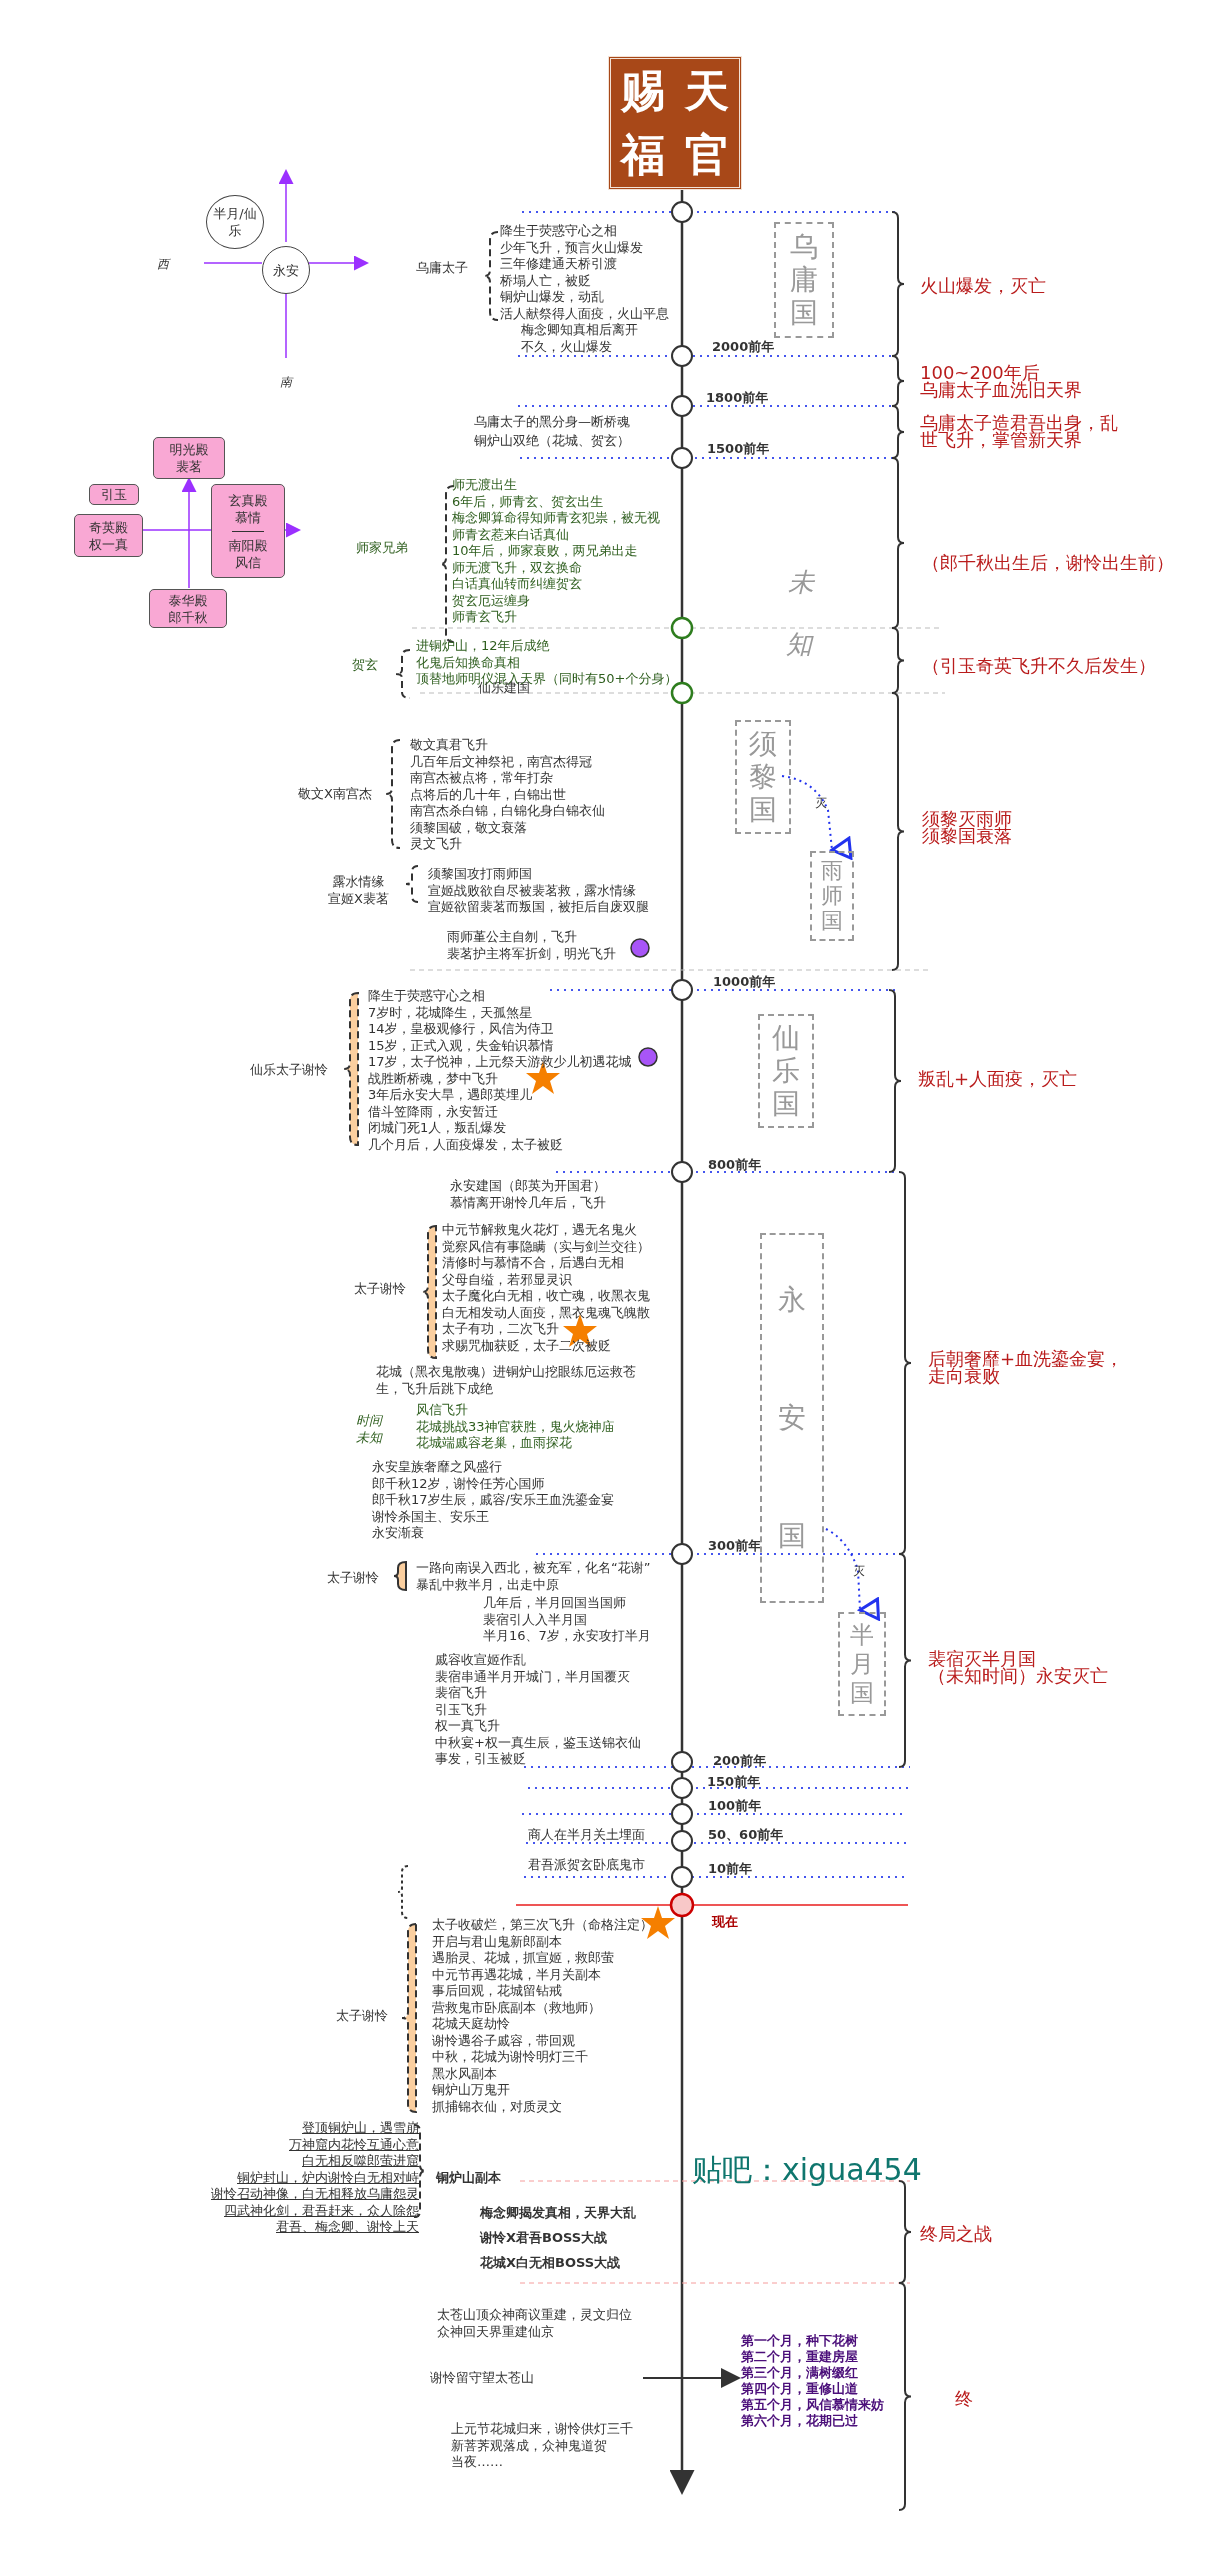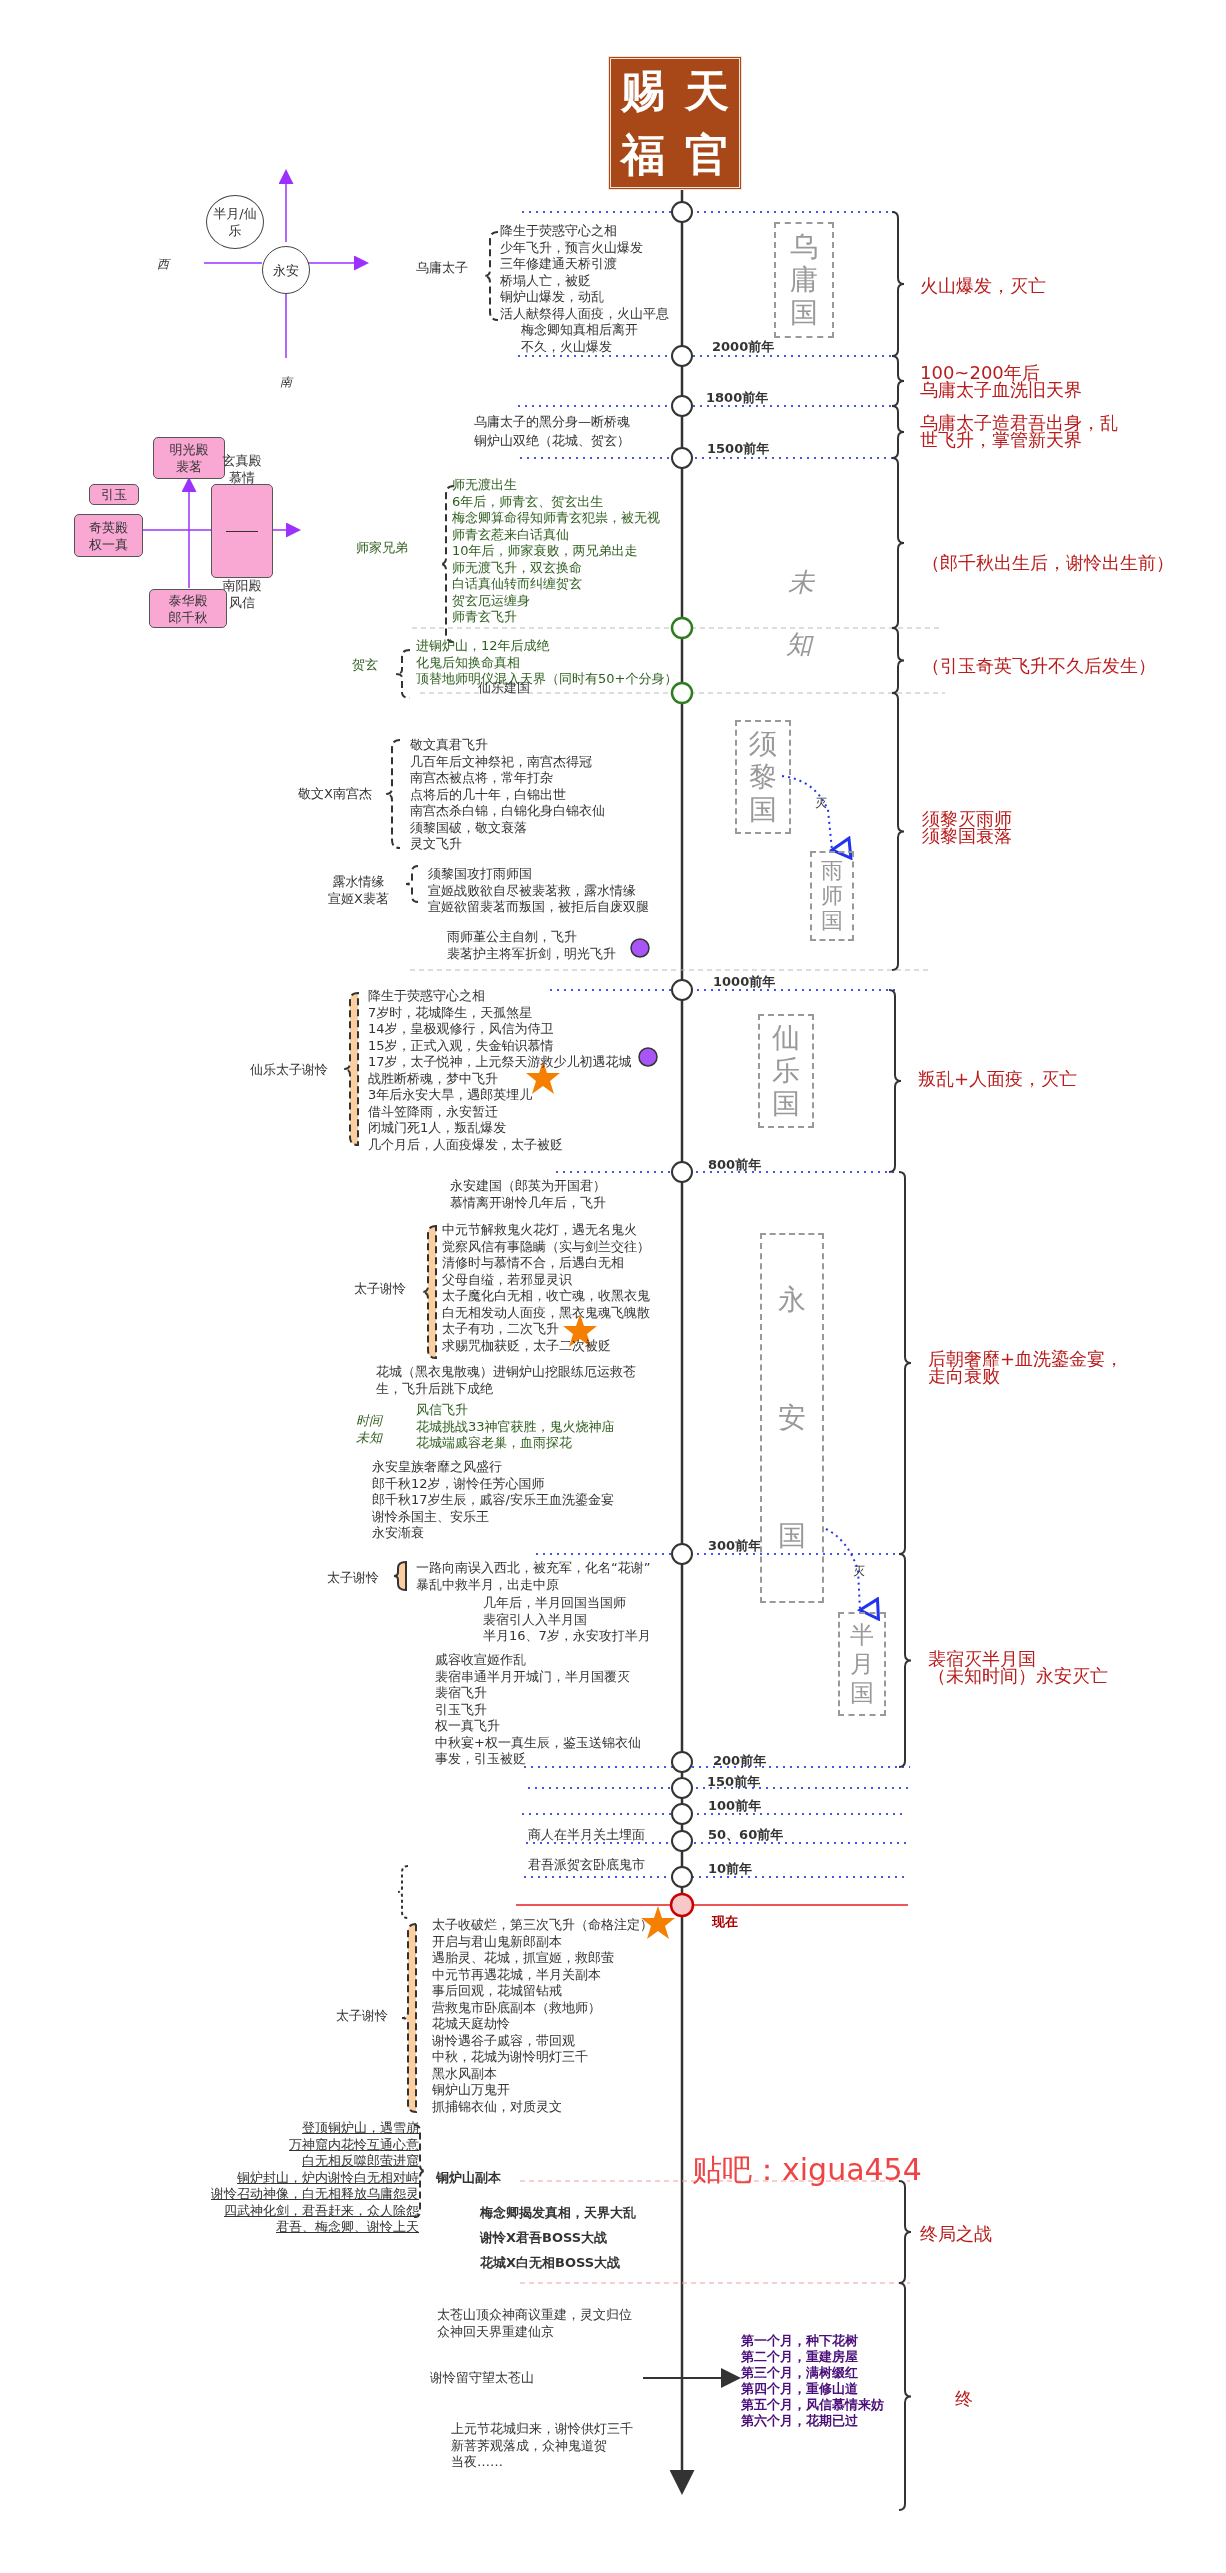--- a/index.html
+++ b/index.html
@@ -13,21 +13,21 @@
   .yr{position:absolute;font-size:13px;font-weight:bold;color:#333;white-space:nowrap;}
   .country{position:absolute;border:2px dashed #999;border-style:dashed;color:#999;
            font-size:28px;display:flex;flex-direction:column;align-items:center;justify-content:space-around;
            box-sizing:border-box;padding:6px 0;}
   .country span{display:block;line-height:1;}
   .box{position:absolute;border:1.5px solid #555;border-radius:5px;background:#f9a8d4;font-size:13px;
        text-align:center;line-height:17px;box-sizing:border-box;display:flex;flex-direction:column;
        align-items:center;justify-content:center;color:#333;}
   .circ{position:absolute;border:1.5px solid #444;border-radius:50%;background:#fff;text-align:center;
         display:flex;align-items:center;justify-content:center;font-size:13px;line-height:17px;color:#333;}
-  .watermark{position:absolute;font-size:30px;color:#ef4444;white-space:nowrap;}
+  .watermark{position:absolute;font-size:30px;color:#0f766e;white-space:nowrap;}
   svg.layer{position:absolute;left:0;top:0;}
   .label-r{position:absolute;font-size:18px;line-height:17px;color:#b91c1c;white-space:nowrap;}
   .logo{position:absolute;background:#a84818;color:#fff;font-family:"DejaVu Serif",serif;font-weight:bold;
         display:grid;grid-template-columns:1fr 1fr;grid-template-rows:1fr 1fr;box-sizing:border-box;
         border:3px double #f3e2d6;text-align:center;}
   .logo span{display:flex;align-items:center;justify-content:center;font-size:44px;line-height:1;}
 </style>
 </head>
 <body>
 
@@ -173,21 +173,21 @@
     <span style="white-space:pre-line;">明光殿
 裴茗</span>
   </div>
 <div class="box" style="left:89px;top:484px;width:50px;height:21px;">
     <span>引玉</span>
   </div>
 <div class="box" style="left:74px;top:514px;width:69px;height:43px;">
     <span style="white-space:pre-line;">奇英殿
 权一真</span>
   </div>
-<div class="box" style="left:211px;top:484px;width:62px;height:94px;gap:40px;">
+<div class="box" style="left:211px;top:484px;width:74px;height:94px;">
   <span style="white-space:pre-line;">玄真殿
 慕情</span>
   <span style="display:block;width:32px;border-top:1px solid #333;margin:5px 0;"></span>
   <span style="white-space:pre-line;">南阳殿
 风信</span>
 </div>
 <div class="box" style="left:149px;top:589px;width:78px;height:39px;">
     <span style="white-space:pre-line;">泰华殿
 郎千秋</span>
   </div>

